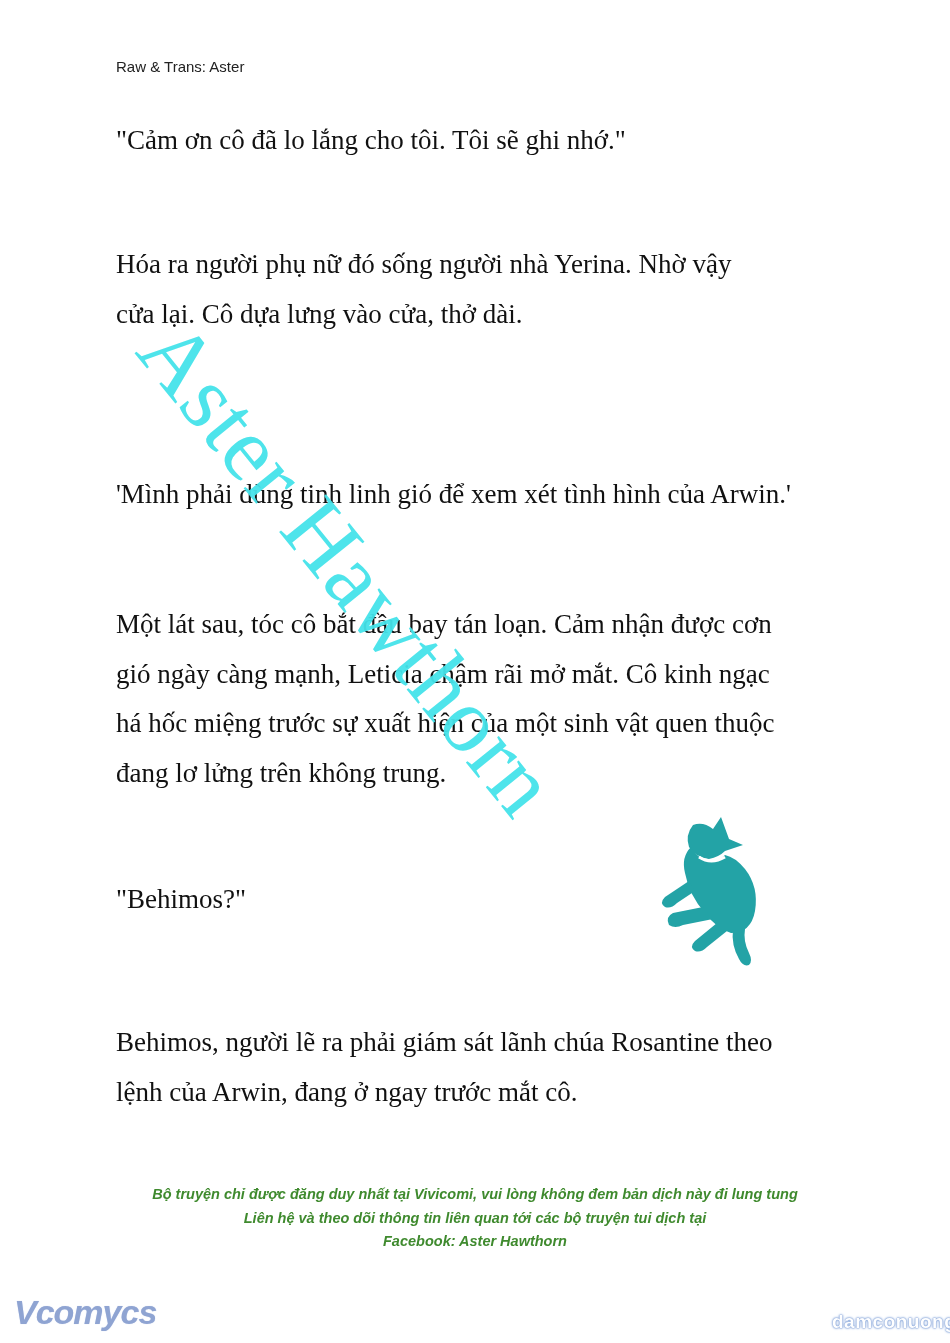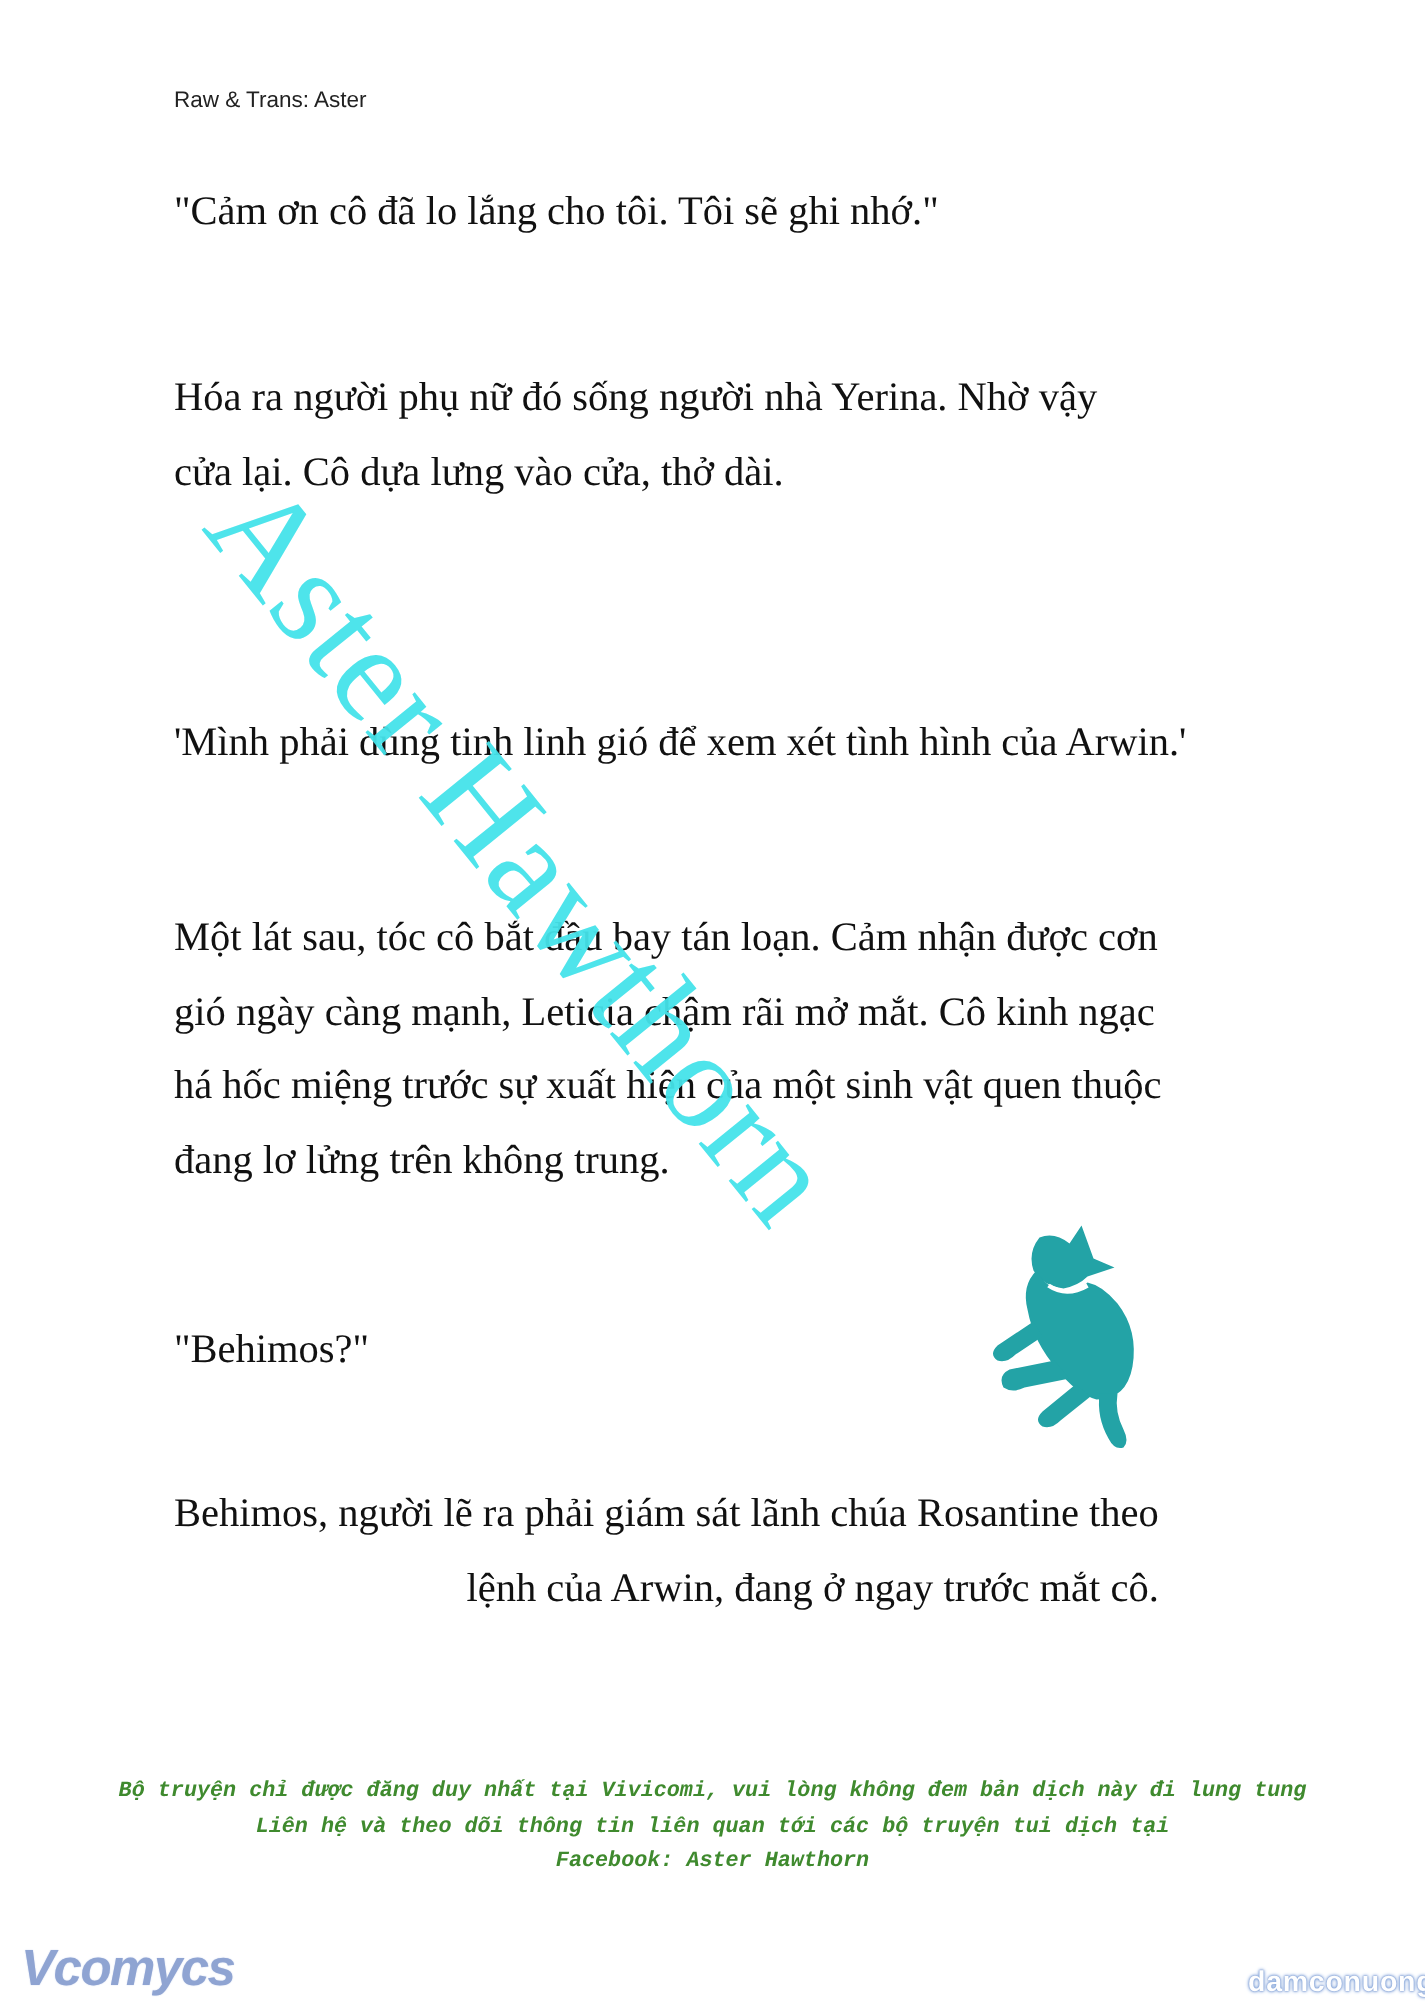--- a/index.html
+++ b/index.html
@@ -68,21 +68,20 @@
       text-align: center;
       font-family: "Liberation Sans", sans-serif;
       font-style: italic;
       font-weight: bold;
       font-size: 14.5px;
       line-height: 23.5px;
       color: #3f8a2e;
     }
     .footer-notes .note {
       display: block;
-      font-family: Liberation Mono, monospace;
     }
     .logo-vcomycs {
       position: absolute;
       left: 14px;
       top: 1293px;
       font-family: "Liberation Sans", sans-serif;
       font-style: italic;
       font-weight: bold;
       font-size: 34px;
       letter-spacing: -1px;
@@ -124,21 +123,21 @@
   <span class="line">Một lát sau, tóc cô bắt đầu bay tán loạn. Cảm nhận được cơn</span>
   <span class="line">gió ngày càng mạnh, Leticia chậm rãi mở mắt. Cô kinh ngạc</span>
   <span class="line">há hốc miệng trước sự xuất hiện của một sinh vật quen thuộc</span>
   <span class="line">đang lơ lửng trên không trung.</span>
 </div>
 
 <div class="para" style="top:875px;">
   <span class="line">"Behimos?"</span>
 </div>
 
-<div class="para" style="top:984px;text-align:right;">
+<div class="para" style="top:1018px;">
   <span class="line">Behimos, người lẽ ra phải giám sát lãnh chúa Rosantine theo</span>
   <span class="line">lệnh của Arwin, đang ở ngay trước mắt cô.</span>
 </div>
 
 <div class="watermark">Aster Hawthorn</div>
 
 <svg class="cat" viewBox="0 0 120 180" xmlns="http://www.w3.org/2000/svg">
   <g fill="#23a3a6">
 
     <path d="M38 30 Q30 40 34 52 Q40 62 54 64 Q64 62 70 56 L88 50 L74 44 L66 22 L58 34 Q48 26 38 30 Z"></path>

